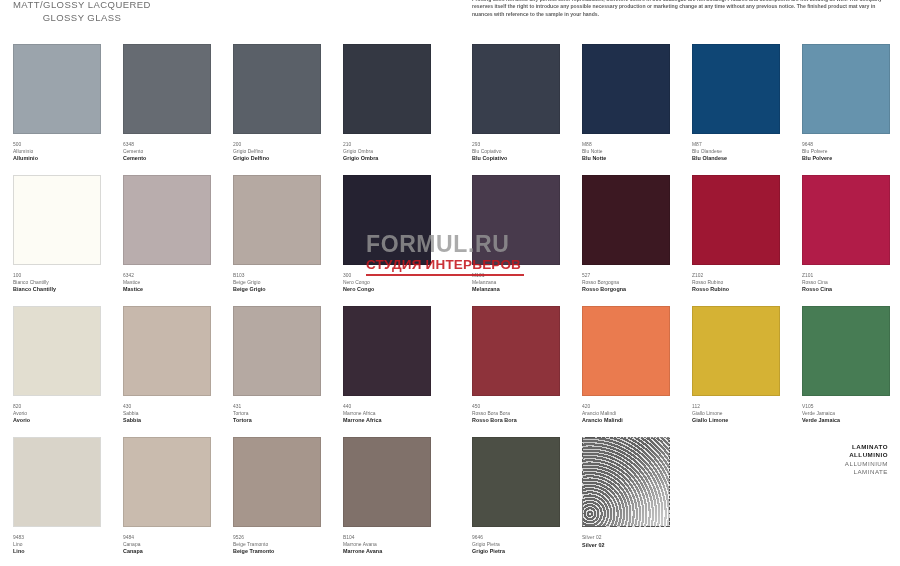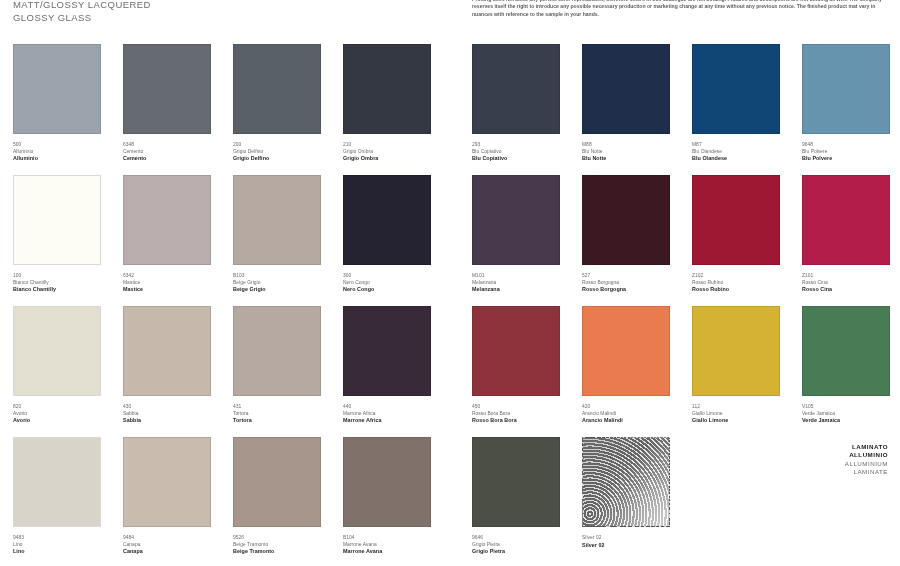--- a/index.html
+++ b/index.html
@@ -15,21 +15,21 @@
   .page{position:relative;width:900px;height:566px;}
 
   
   .hdr-left{
     position:absolute;left:13px;top:-1px;
     font-size:9.5px;line-height:12.5px;
     letter-spacing:.45px;
     color:#6d6d6d;
     text-transform:uppercase;
   }
-  .hdr-left div{white-space:nowrap;}
+  .hdr-left div{white-space:nowrap;text-align:center;}
 
   .hdr-right{
     position:absolute;left:472px;top:-4px;width:418px;
     font-size:5.1px;line-height:7.4px;
     color:#5d5d5d;
     font-weight:bold;
     text-align:left;
   }
 
   
@@ -368,14 +368,19 @@
       </div>
     </div>
 
   <div class="laminato">
     <div class="b">LAMINATO</div>
     <div class="b">ALLUMINIO</div>
     <div>ALLUMINIUM</div>
     <div>LAMINATE</div>
   </div>
 
+  <div class="wm">
+    <div class="w1">FORMUL.RU</div>
+    <div class="w2">СТУДИЯ ИНТЕРЬЕРОВ</div>
+    <div class="wline"></div>
+  </div>
 
 </div>
 
 </body></html>

